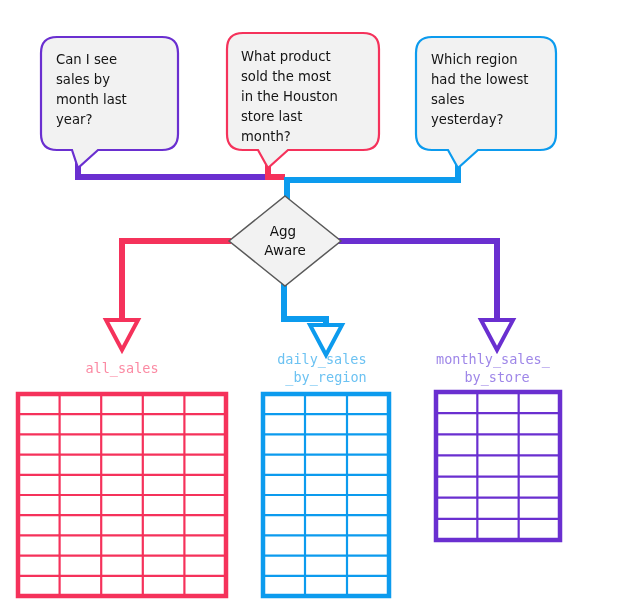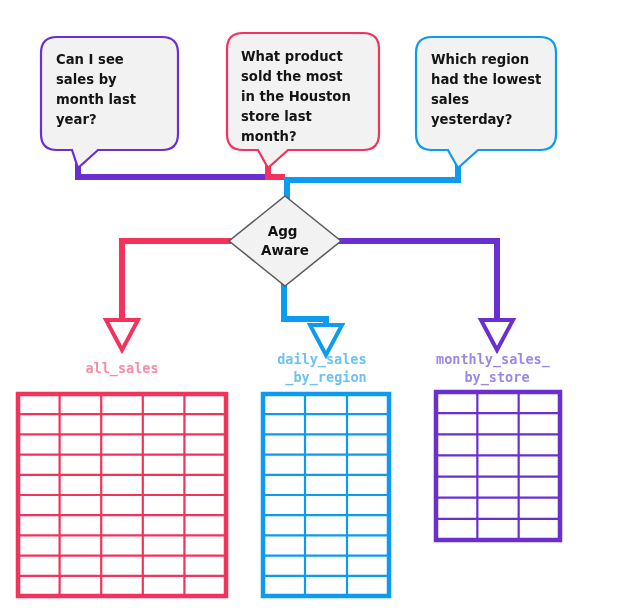--- a/index.html
+++ b/index.html
@@ -13,21 +13,20 @@
     position: relative;
     overflow: hidden;
     font-family: "DejaVu Sans", sans-serif;
   }
   #diagram-root {
     position: absolute;
     left: 0;
     top: 0;
     width: 526px;
     height: 610px;
-    font-weight: bold;
   }
   svg { display: block; }
 
   .bubble-shape {
     fill: #f2f2f2;
     stroke-width: 2.2;
   }
   .bubble-text {
     font-family: "DejaVu Sans", sans-serif;
     font-size: 13.2px;

